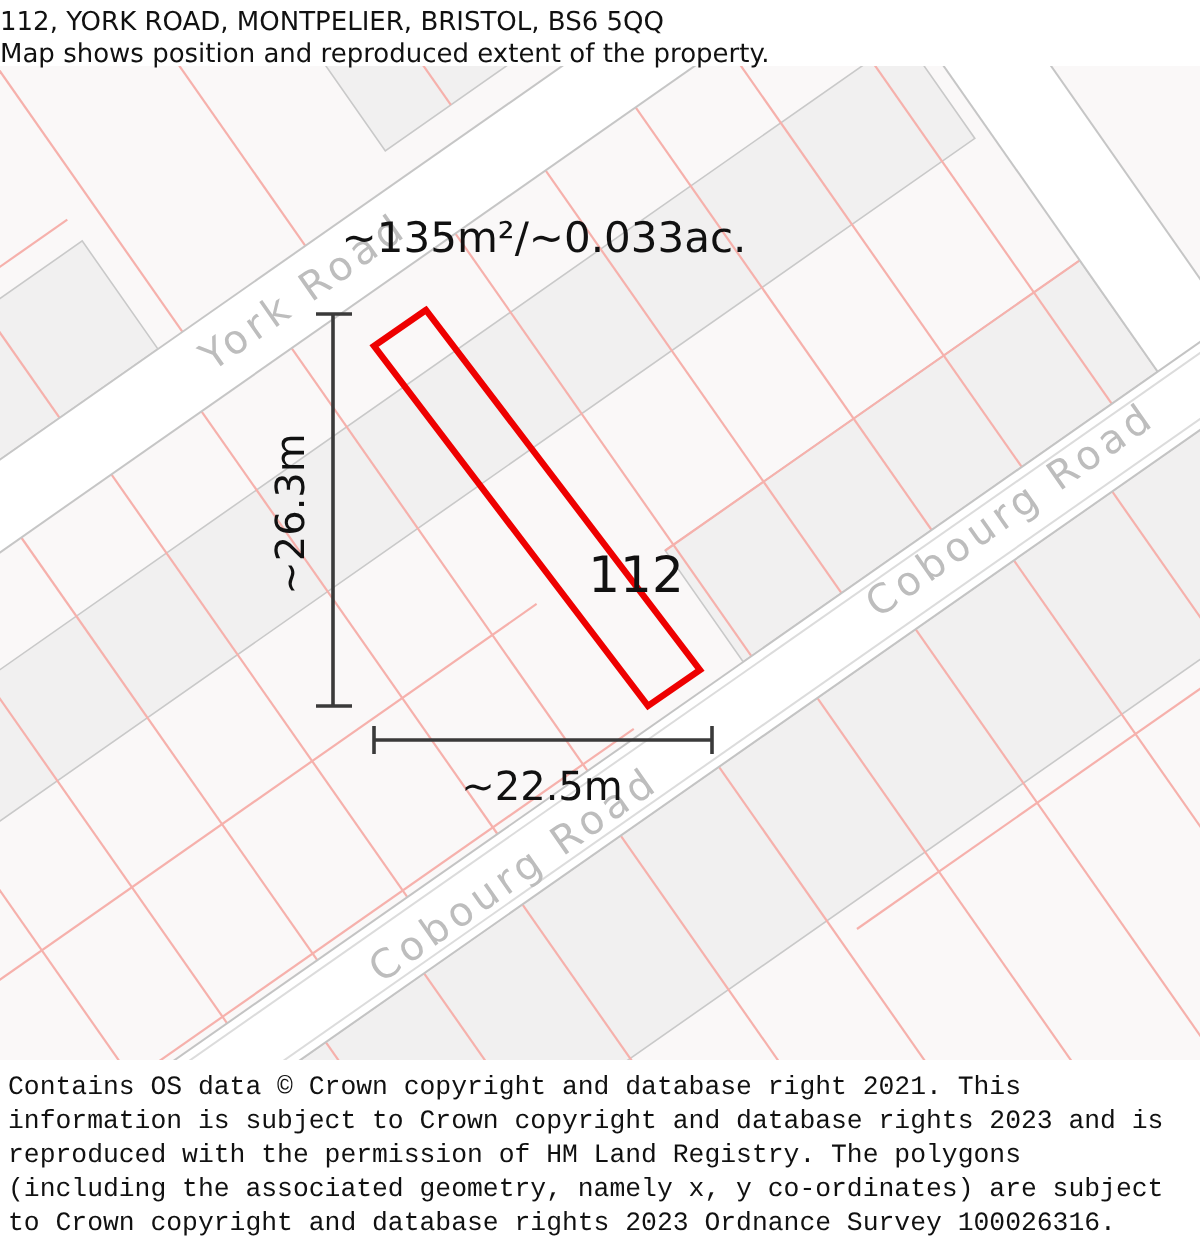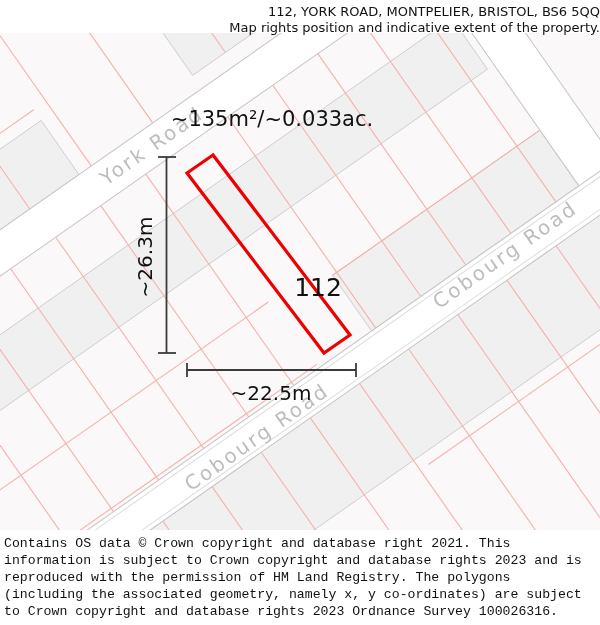--- a/index.html
+++ b/index.html
@@ -1,36 +1,36 @@
 <!DOCTYPE html>
 <html><head>
 <meta charset="utf-8">
 <style>
   html,body{margin:0;padding:0;background:#ffffff;}
   body{width:600px;height:625px;overflow:hidden;font-family:"DejaVu Sans",sans-serif;color:#111;}
   .page{width:600px;height:625px;position:relative;background:#fff;}
-  .header{position:absolute;top:0;left:0;width:600px;height:33px;text-align:right;background:#fff;z-index:3;}
+  .header{position:absolute;top:0;left:0;width:600px;height:33px;text-align:left;background:#fff;z-index:3;}
   .header .title{font-size:13px;line-height:17px;padding-top:3px;color:#111;}
   .header .subtitle{font-size:13px;line-height:16px;color:#111;}
   .map-wrap{position:absolute;top:33px;left:0;width:600px;height:497px;overflow:hidden;}
   svg text{font-family:"DejaVu Sans",sans-serif;}
   .street-label{font-size:20px;letter-spacing:2.5px;fill:#bdbdbd;}
   .dim-label{font-size:20px;fill:#111;}
   .area-label{font-size:21px;fill:#111;}
   .plot-label{font-size:25px;fill:#111;}
   .footer{position:absolute;top:531px;left:0;width:592px;padding:4px 4px 0 4px;font-size:13.2px;line-height:17px;color:#111;background:#fff;font-family:Liberation Mono, monospace;}
 </style>
 </head>
 <body>
 
 <div class="page">
 
   <div class="header">
     <div class="title">112, YORK ROAD, MONTPELIER, BRISTOL, BS6 5QQ</div>
-    <div class="subtitle">Map rights position and indicative extent of the property.</div>
+    <div class="subtitle">Map shows position and reproduced extent of the property.</div>
   </div>
 
   <div class="map-wrap">
     <svg width="600" height="497" viewBox="0 0 600 497">
 
       <rect x="0" y="0" width="600" height="497" fill="#faf8f8"></rect>
 
       <g transform="rotate(-35 300 248)">
 
         <g fill="#f1f0f0" stroke="#c9c9c9" stroke-width="0.8">

